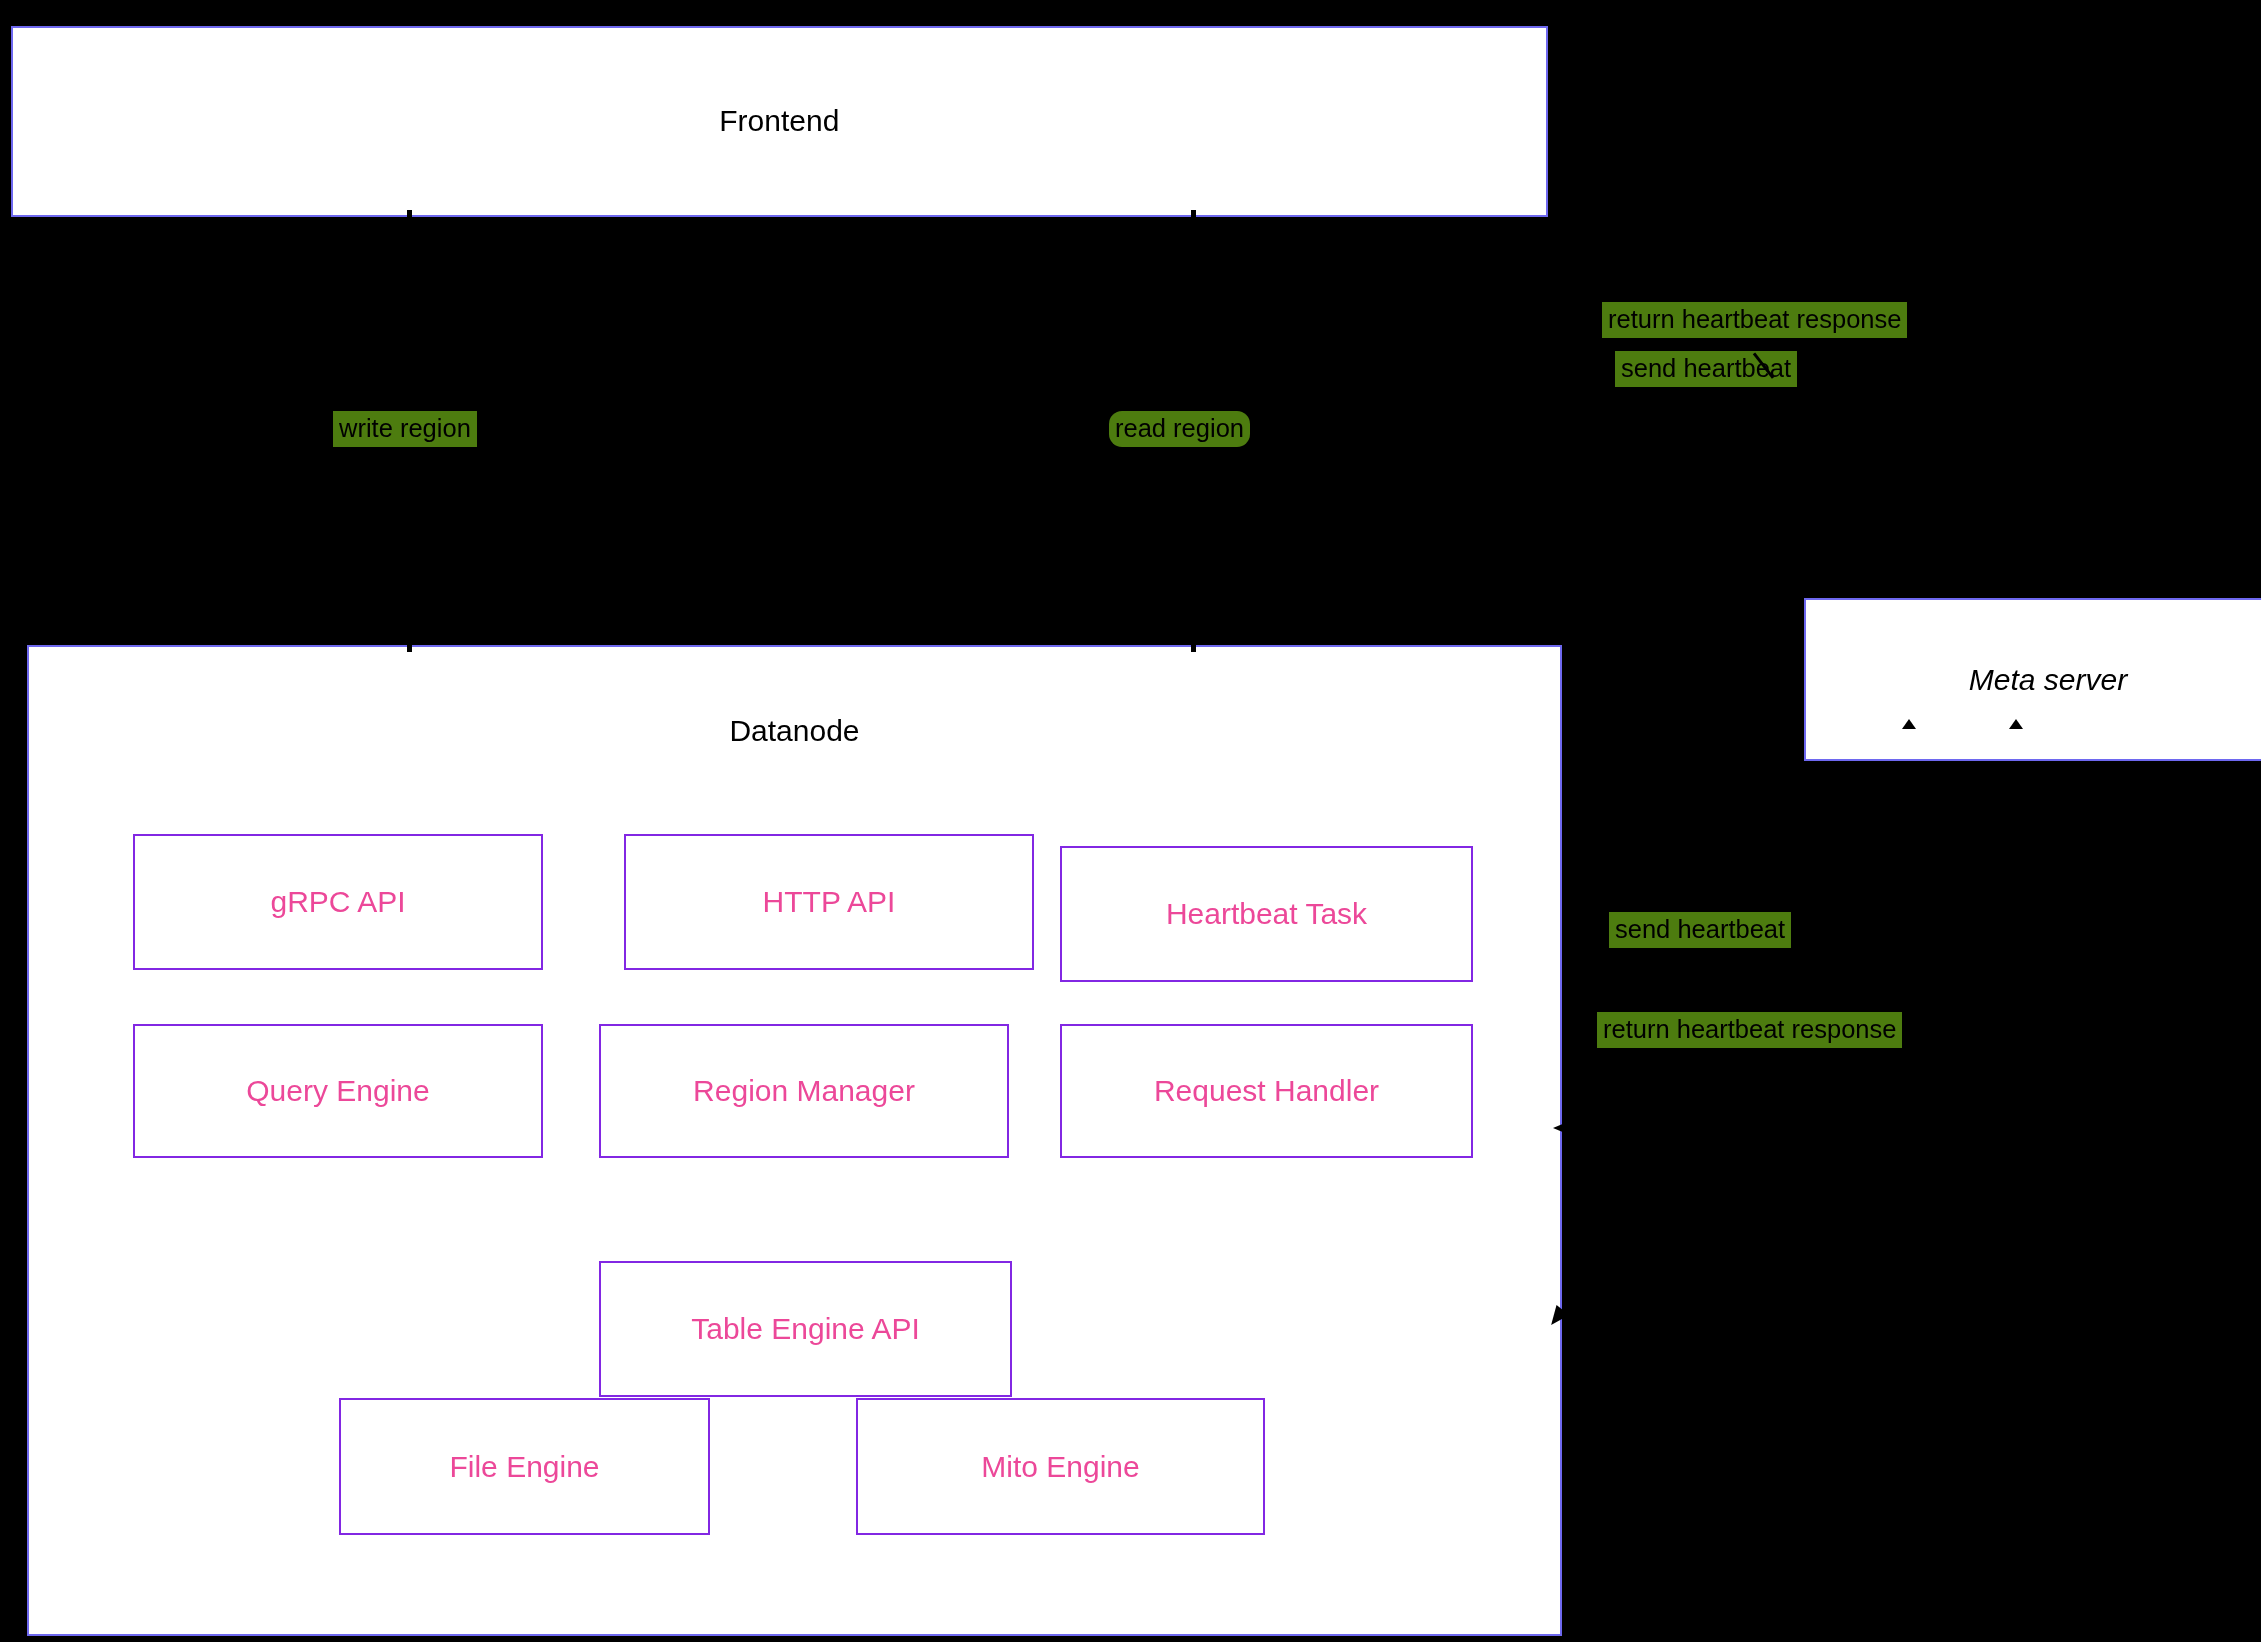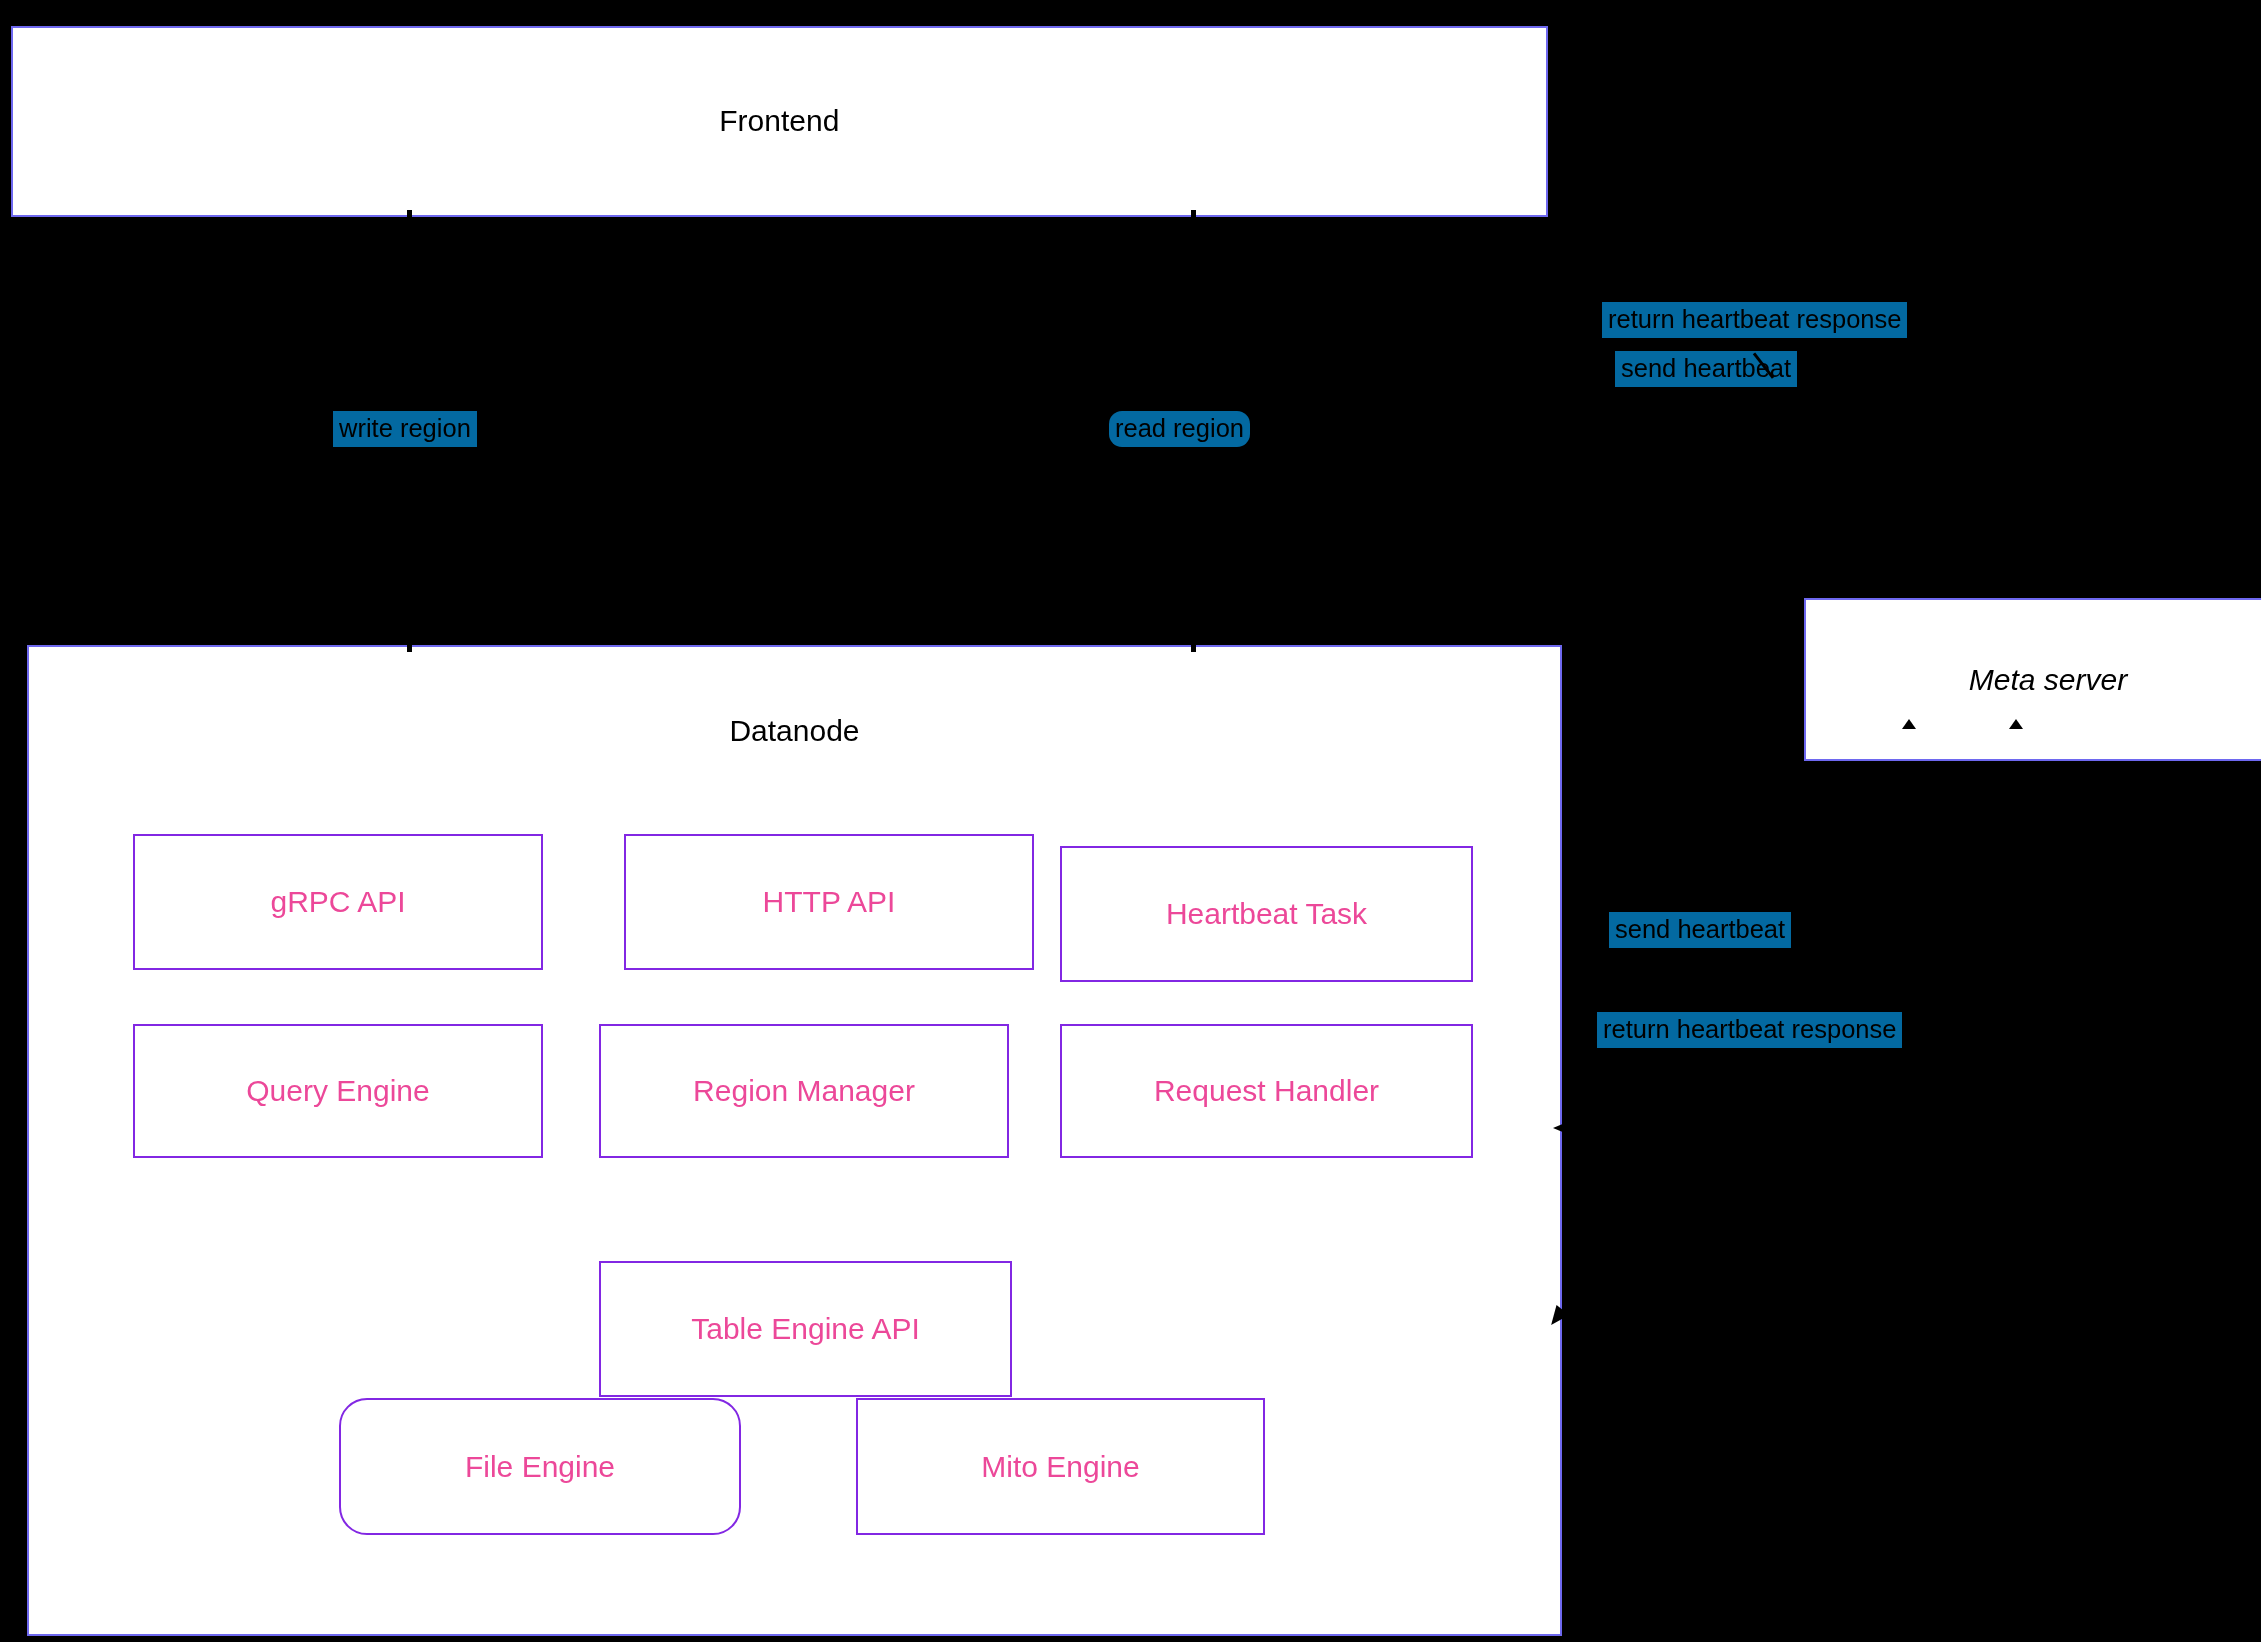--- a/index.html
+++ b/index.html
@@ -23,24 +23,24 @@
     box-sizing:border-box;display:flex;align-items:center;justify-content:center;
     font-size:30px;color:#ec4899;
   }
   #node-grpc-api        {left:133px; top:834px;width:410px;height:136px;}
   #node-http-api        {left:599px; top:834px;width:410px;height:136px;margin-left:25px;}
   #node-heartbeat-task  {left:1060px;top:834px;width:413px;height:136px;margin-top:12px;}
   #node-query-engine    {left:133px; top:1024px;width:410px;height:134px;}
   #node-region-manager  {left:599px; top:1024px;width:410px;height:134px;}
   #node-request-handler {left:1060px;top:1024px;width:413px;height:134px;}
   #node-table-engine-api{left:599px; top:1213px;width:413px;height:136px;margin-top:48px;}
-  #node-file-engine     {left:339px; top:1398px;width:402px;height:137px;border-radius:28px;}
+  #node-file-engine     {left:339px; top:1398px;width:371px;height:137px;}
   #node-mito-engine     {left:856px;top:1398px;width:409px;height:137px;}
   .edge-label{
-    position:absolute;background:#0369a1;color:#000;font-size:25.5px;
+    position:absolute;background:#4d7c0f;color:#000;font-size:25.5px;
     padding:3.4px 6px;white-space:nowrap;line-height:1.15;
   }
   #label-write-region            {left:333px; top:411px;}
   #label-read-region             {left:1109px;top:411px;border-radius:13px;}
   #label-send-heartbeat-top      {left:1615px;top:351px;}
   #label-return-heartbeat-top    {left:1602px;top:302px;}
   #label-send-heartbeat-bottom   {left:1609px;top:912px;}
   #label-return-heartbeat-bottom {left:1597px;top:1012px;}
   
   .tick{position:absolute;background:#000;width:5.4px;height:13.4px;}

